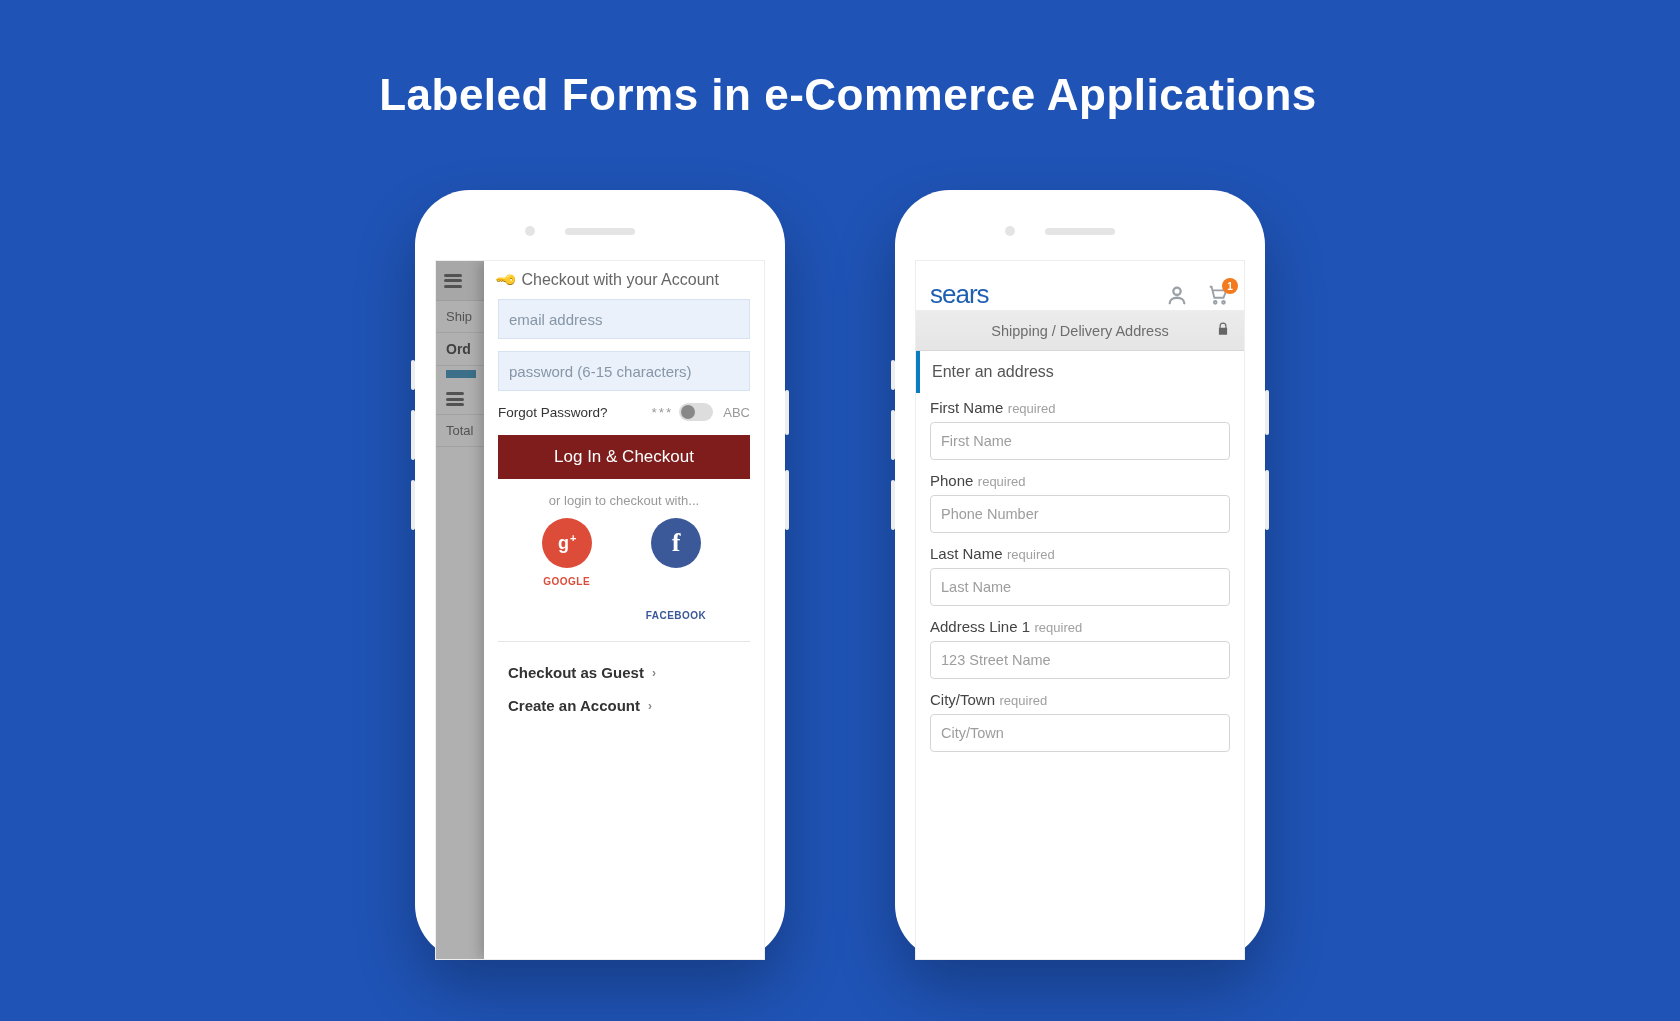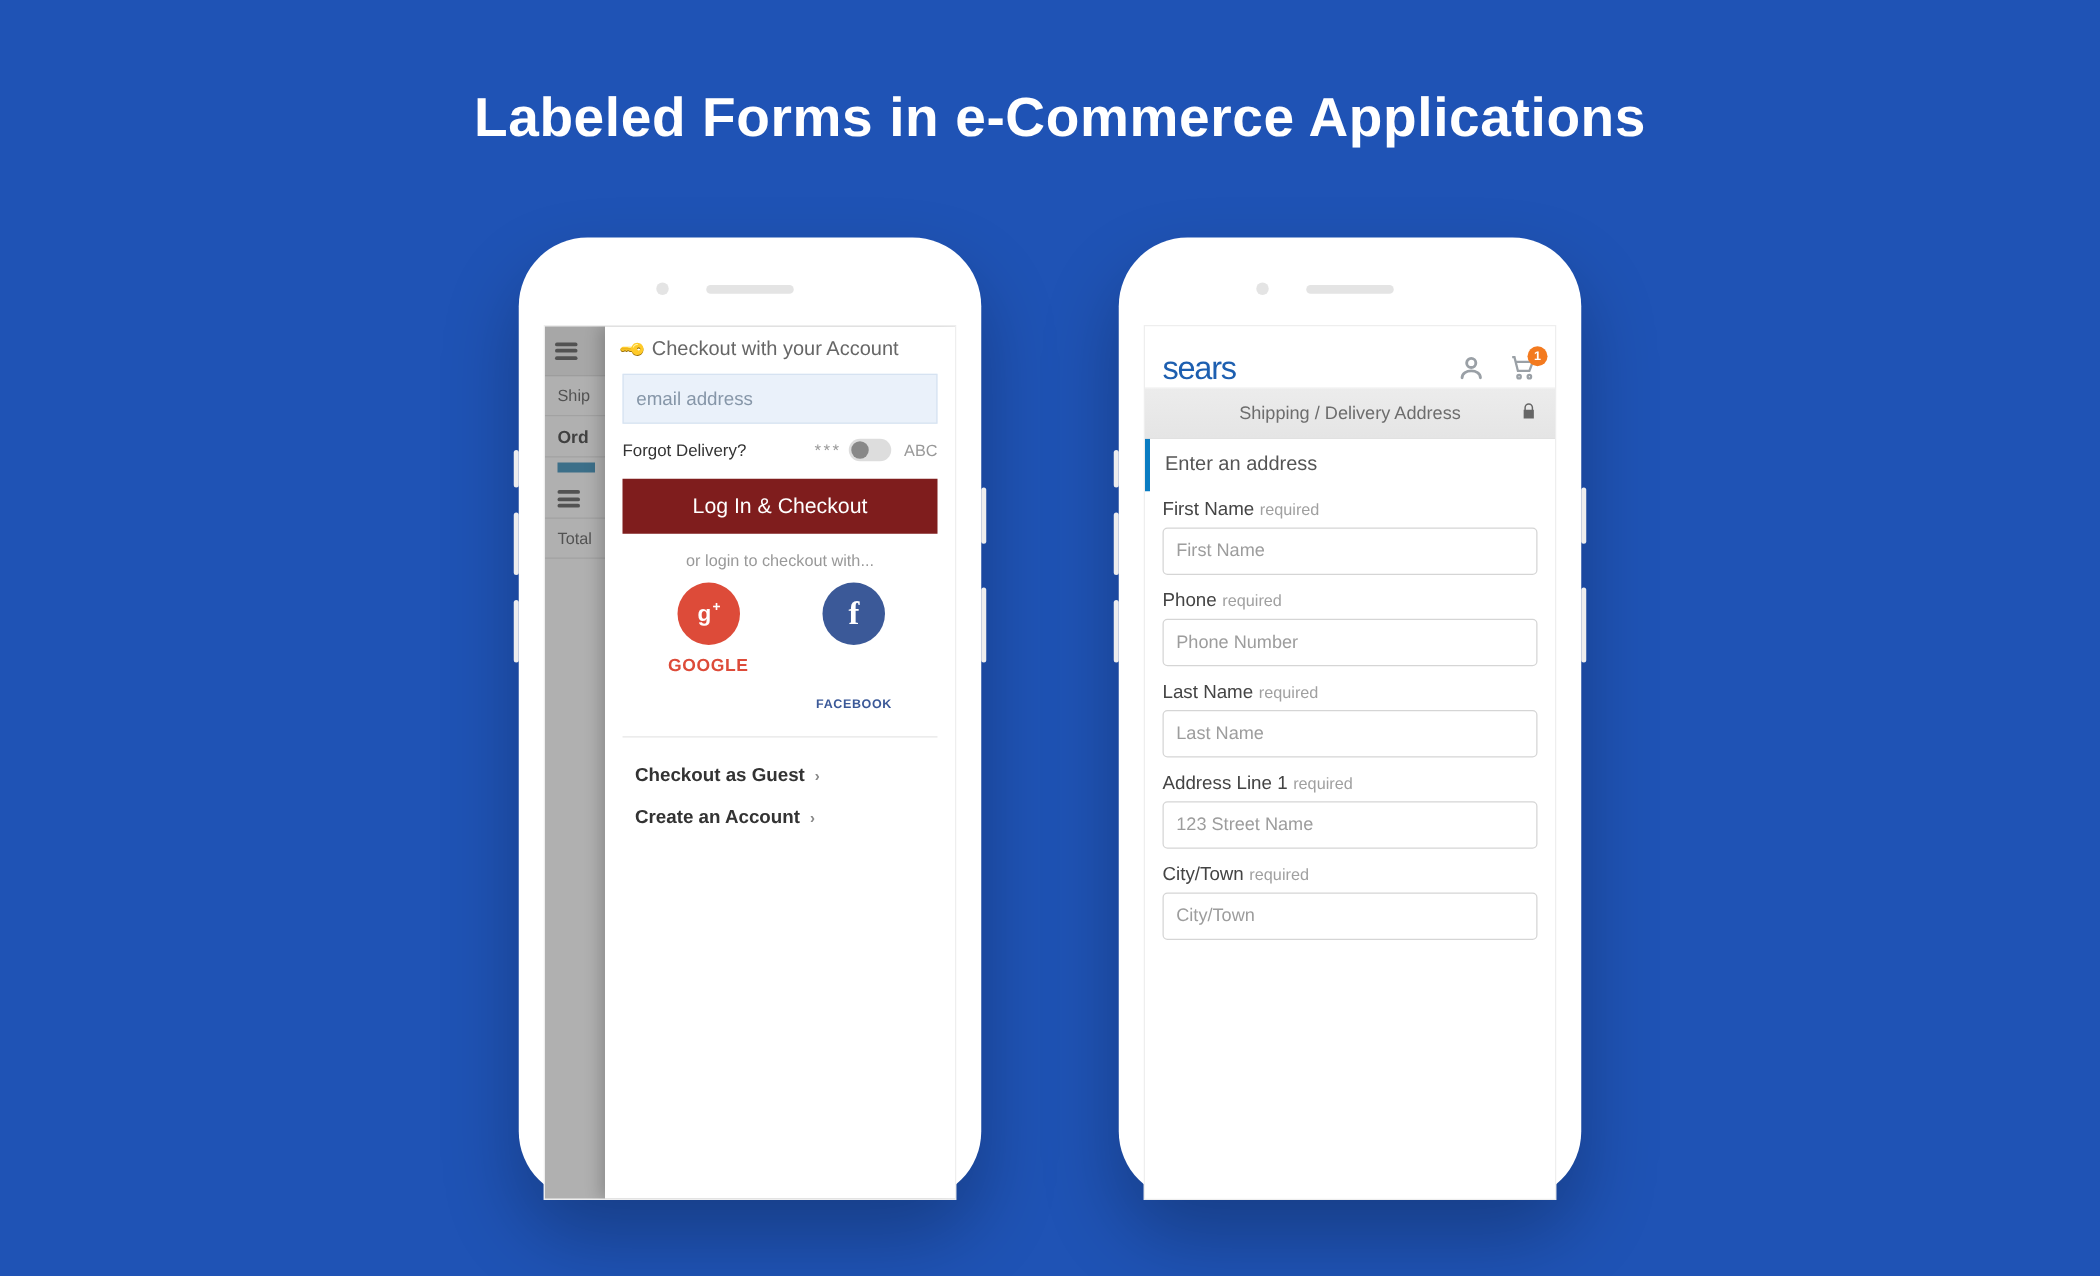--- a/index.html
+++ b/index.html
@@ -113,21 +113,21 @@
     width:100%; height:44px; background:#7f1d1d; color:#fff; border:none;
     font-size:17px; cursor:pointer;
   }
   .or-text { text-align:center; color:#999; font-size:13px; margin:14px 0 10px;}
   .social-row { display:flex; justify-content:center; gap:54px; padding-bottom:14px;}
   .social { display:flex; flex-direction:column; align-items:center; gap:8px; cursor:pointer;}
   .circle { width:50px; height:50px; border-radius:50%; display:flex; align-items:center; justify-content:center; color:#fff; font-weight:700;}
   .g-circle { background:#dd4b39; font-size:18px;}
   .g-plus { font-size:11px; position:relative; top:-5px; left:1px;}
   .f-circle { background:#3b5998; font-size:26px; font-family: Georgia, serif;}
-  .social-label-g { font-size:14px; letter-spacing:0.5px; color:#dd4b39; font-weight:600;}
+  .social-label-g { font-size:10px; letter-spacing:0.5px; color:#dd4b39; font-weight:600;}
   .social-label-f { font-size:10px; letter-spacing:0.5px; color:#3b5998; font-weight:600;margin-top:34px;}
   .hr { border:none; border-top:1px solid #e6e6e6; margin:6px 0 14px;}
   .alt-link {
     display:flex; align-items:center; gap:8px;
     font-size:15px; font-weight:700; color:#333;
     padding:8px 10px; cursor:pointer;
   }
   .chev { color:#888; font-size:12px;}
 
   
@@ -198,23 +198,24 @@
       </div>
 
       <div class="p1-scrim"></div>
 
       <div class="p1-modal">
         <div class="modal-title">
           <span class="key-icon">🔑</span>
           <span>Checkout with your Account</span>
         </div>
         <input class="modal-input" placeholder="email address" style="">
+        <input class="modal-input" type="password" placeholder="password (6-15 characters)" style="">
 
         <div class="forgot-row">
-          <span class="forgot-link">Forgot Delivery?</span>
+          <span class="forgot-link">Forgot Password?</span>
           <span style="display:flex;align-items:center;gap:6px;">
             <span class="stars">***</span>
             <span class="toggle"></span>
             <span class="abc">ABC</span>
           </span>
         </div>
 
         <button class="login-btn">Log In &amp; Checkout</button>
 
         <div class="or-text">or login to checkout with...</div>

